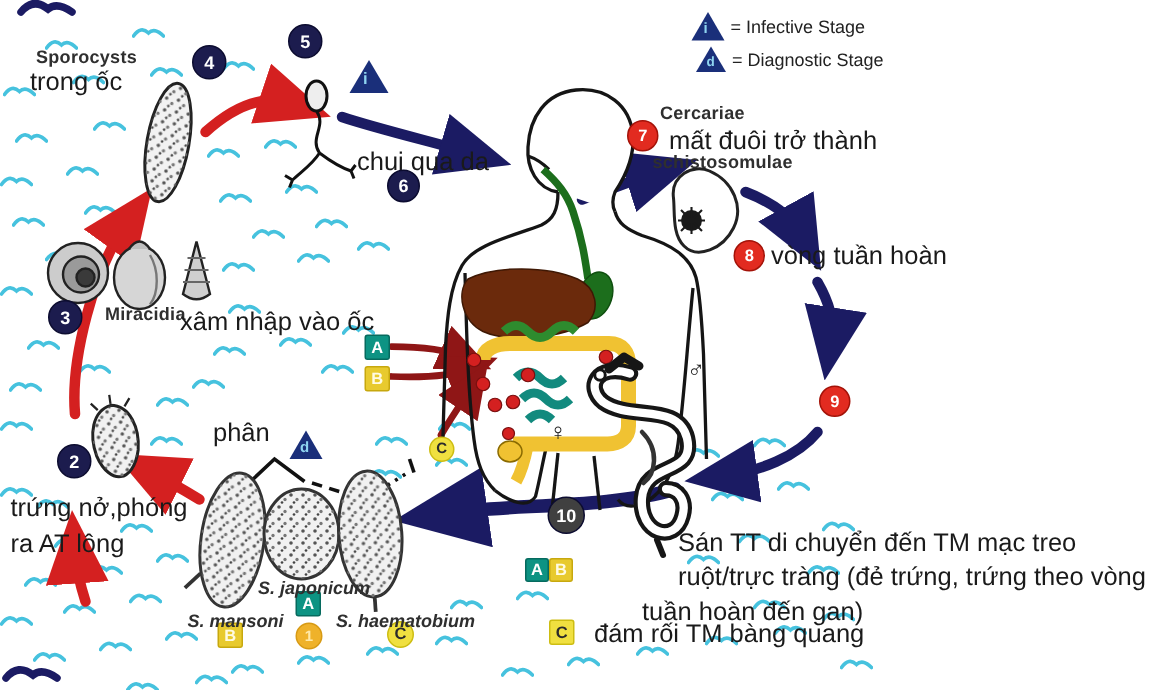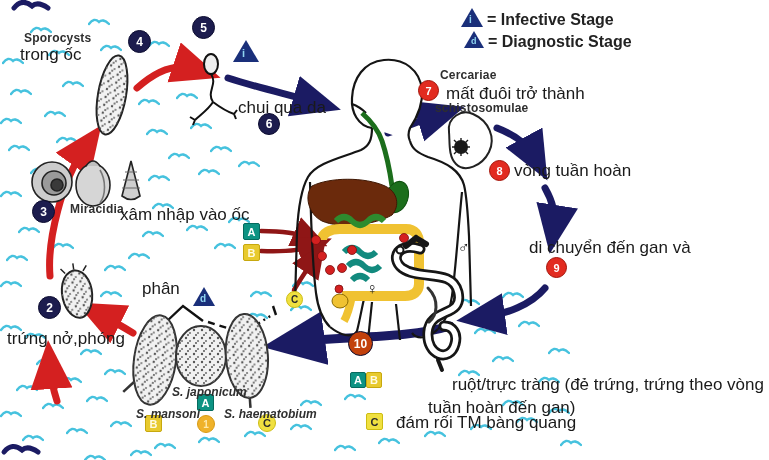--- a/index.html
+++ b/index.html
@@ -14,21 +14,21 @@
   .navy{background:#1c1c4e;border:1px solid #0c0c30;}
   .redb{background:#e22b20;border:1px solid #a31208;font-size:11px;}
   .sq{position:absolute;border-radius:2px;color:#fff;font-weight:bold;font-size:11px;
       display:flex;align-items:center;justify-content:center;}
   .teal{background:#0d9383;border:1px solid #066a5e;}
   .yel{background:#e8ca2e;border:1px solid #c7a80e;color:#fffbe2;}
   .yelc{background:#f0e040;border:1px solid #cdbd12;color:#2b2b2b;border-radius:50%;}
   .orc{background:#efb22a;color:#ffe9a8;border:1px solid #d79a14;border-radius:50%;}
   .tri{position:absolute;width:0;height:0;}
   .tri>span{position:absolute;font-weight:bold;color:#8fd4f0;}
-  .legend-label{position:absolute;font-size:16px;font-weight:bold;color:#222;white-space:nowrap;}
+  .legend-label{position:absolute;font-size:12px;font-weight:normal;color:#222;white-space:nowrap;}
 </style>
 </head>
 <body>
 
 <div id="canvas">
 
 <svg width="769" height="460" viewBox="0 0 769 460">
   <defs>
     <symbol id="wave" viewBox="0 0 22 10">
       <path d="M1,8 Q6,1 11,6 Q15,2 21,8" fill="none" stroke="#46c2de" stroke-width="2.4" stroke-linecap="round"></path>
@@ -256,21 +256,21 @@
 </svg>
 
 <div class="badge navy" style="left:38px;top:296px;width:21px;height:21px">2</div>
 <div class="badge navy" style="left:32px;top:200px;width:21px;height:21px">3</div>
 <div class="badge navy" style="left:128px;top:30px;width:21px;height:21px">4</div>
 <div class="badge navy" style="left:192px;top:16px;width:21px;height:21px">5</div>
 <div class="badge navy" style="left:258px;top:113px;width:20px;height:20px">6</div>
 <div class="badge redb" style="left:418px;top:80px;width:19px;height:19px">7</div>
 <div class="badge redb" style="left:489px;top:160px;width:19px;height:19px">8</div>
 <div class="badge redb" style="left:546px;top:257px;width:19px;height:19px">9</div>
-<div class="badge navy" style="left:348px;top:331px;width:23px;height:23px;background:#c2410c">10</div>
+<div class="badge navy" style="left:365px;top:331px;width:23px;height:23px;background:#404040">10</div>
 <div class="badge orc" style="left:197px;top:415px;width:16px;height:16px;font-size:10px">1</div>
 
 <div class="sq teal" style="left:243px;top:223px;width:15px;height:15px">A</div>
 <div class="sq yel" style="left:243px;top:244px;width:15px;height:15px">B</div>
 <div class="badge yelc" style="left:286px;top:291px;width:15px;height:15px;font-size:10px">C</div>
 <div class="sq teal" style="left:197px;top:394px;width:15px;height:15px">A</div>
 <div class="sq yel" style="left:145px;top:415px;width:15px;height:15px">B</div>
 <div class="badge yelc" style="left:258px;top:414px;width:16px;height:16px;font-size:11px">C</div>
 <div class="sq teal" style="left:350px;top:372px;width:14px;height:14px">A</div>
 <div class="sq yel" style="left:366px;top:372px;width:14px;height:14px">B</div>
@@ -294,27 +294,28 @@
   <div class="legend-label" style="left:488px;top:33px">= Diagnostic Stage</div>
 </div>
 
 <div class="t small" style="left:24px;top:31px">Sporocysts</div>
 <div class="t" style="left:20px;top:44px">trong ốc</div>
 <div class="t" style="left:238px;top:97px">chui qua da</div>
 <div class="t small" style="left:440px;top:68px">Cercariae</div>
 <div class="t" style="left:446px;top:83px">mất đuôi trở thành</div>
 <div class="t small" style="left:435px;top:101px">schistosomulae</div>
 <div class="t" style="left:514px;top:160px">vòng tuần hoàn</div>
-<div class="t" style="left:529px;top:237px">di chuyển đến gan và</div>
+<div class="t" style="left:452px;top:351px">Sán TT di chuyển đến TM mạc treo</div>
 <div class="t" style="left:452px;top:374px">ruột/trực tràng (đẻ trứng, trứng theo vòng</div>
 <div class="t" style="left:428px;top:397px">tuần hoàn đến gan)</div>
 <div class="t" style="left:396px;top:412px">đám rối TM bàng quang</div>
 <div class="t" style="left:142px;top:278px">phân</div>
 <div class="t small" style="left:70px;top:202px">Miracidia</div>
 <div class="t" style="left:7px;top:328px">trứng nở,phóng</div>
 <div class="t" style="left:120px;top:204px">xâm nhập vào ốc</div>
-<div class="t species" style="left:136px;top:407px">S. mansoni</div>
+<div class="t" style="left:7px;top:352px">ra AT lông</div>
+<div class="t species" style="left:125px;top:407px">S. mansoni</div>
 <div class="t species" style="left:172px;top:385px">S. japonicum</div>
 <div class="t species" style="left:224px;top:407px">S. haematobium</div>
 <div class="t" style="left:458px;top:238px;font-size:16px">♂</div>
 <div class="t" style="left:366px;top:279px;font-size:16px">♀</div>
 
 </div>
 
 </body></html>

